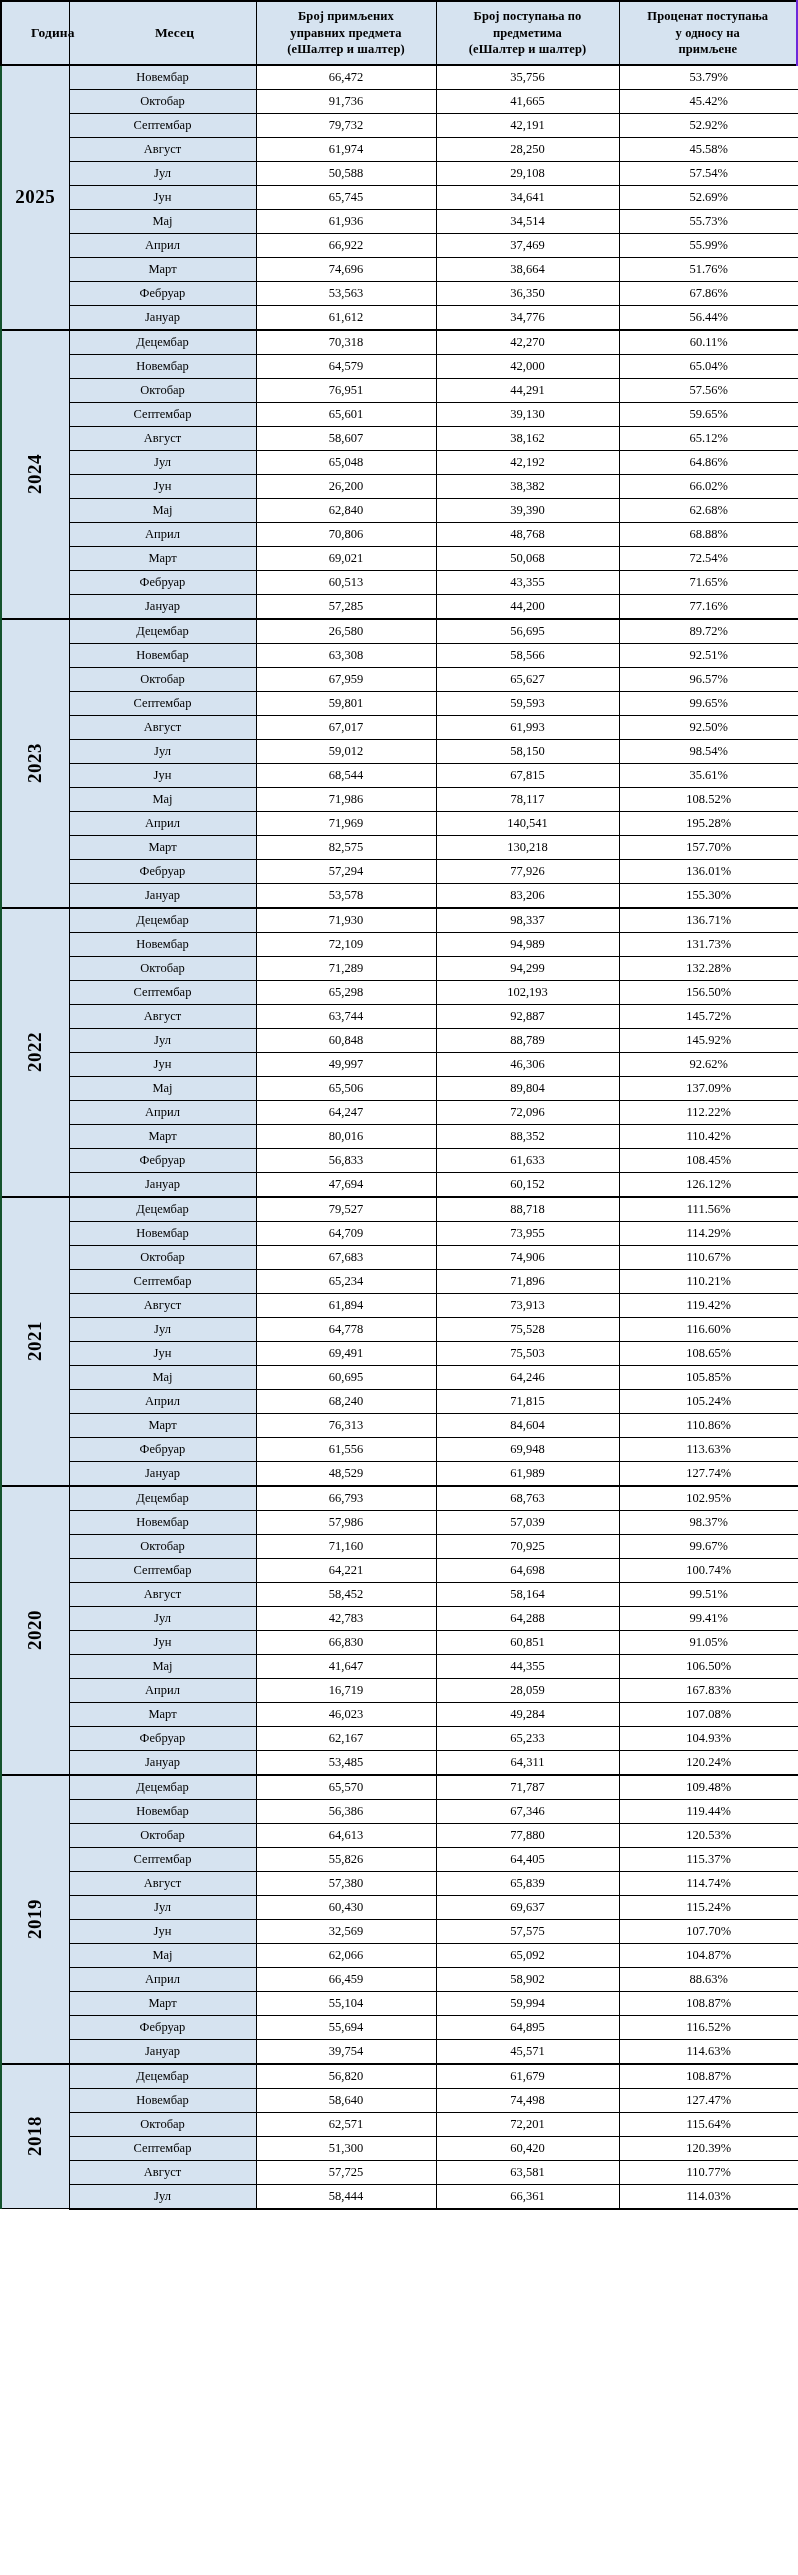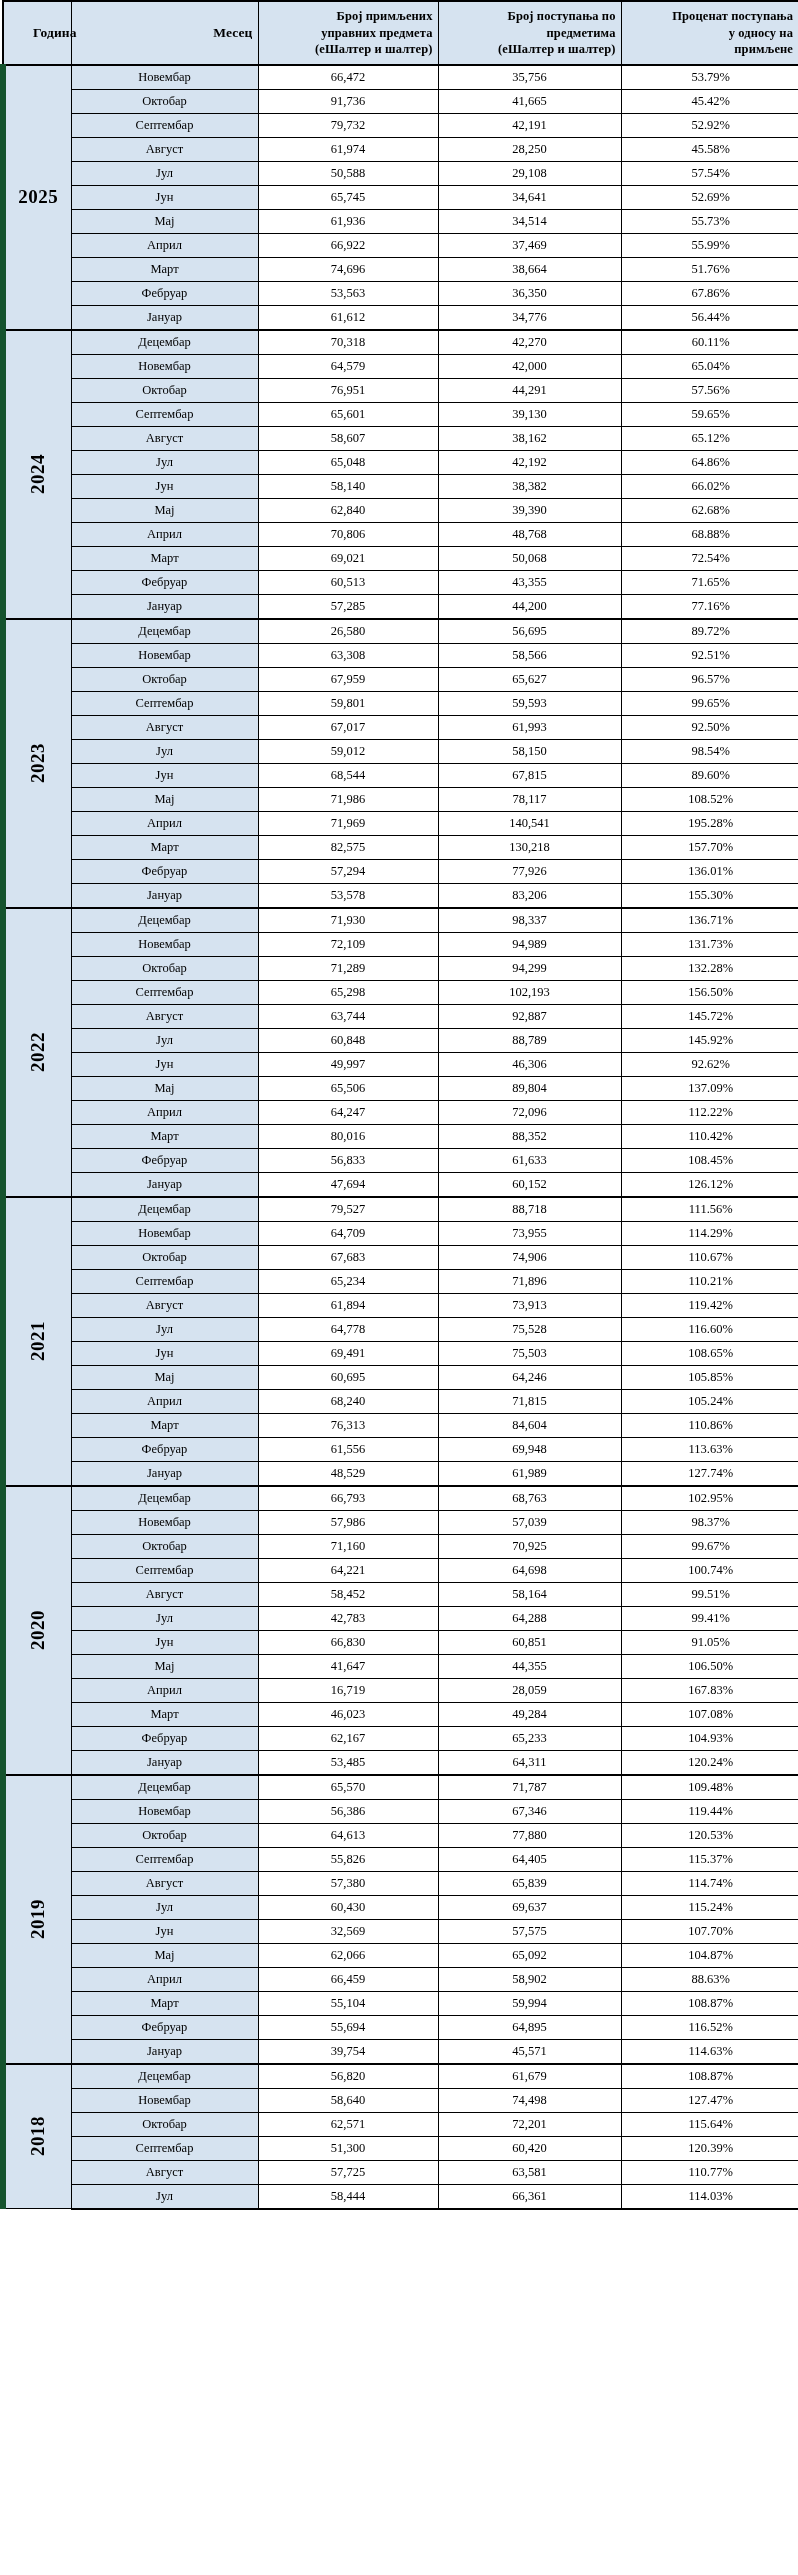--- a/index.html
+++ b/index.html
@@ -26,21 +26,21 @@
   #stat-table col.col-pct   { width: 180px; }
 
   thead th {
     background: #d6e3f0;
     border: 1px solid #000000;
     border-top: 2px solid #000000;
     font-weight: 700;
     font-size: 12.5px;
     line-height: 1.32;
     padding: 6px 5px;
-    text-align: right;
+    text-align: center;
     vertical-align: middle;
     letter-spacing: 0.1px;
   }
   thead th.th-year,
   thead th.th-month {
     font-size: 13.5px;
     padding-left: 29px;
   }
   thead tr th:first-child { border-left: 2px solid #000000; }
   thead tr th:last-child  { border-right: 6px solid #6d28d9; font-family: Liberation Serif, serif; }
@@ -56,21 +56,21 @@
   }
   tbody td.cell-month {
     background: #d6e3f0;
   }
   tbody td.cell-year {
     background: #d6e3f0;
     font-weight: 700;
     font-size: 19px;
     letter-spacing: 0.5px;
     padding: 0;
-    border-left: 6px solid #14532d;
+    border-left: 2px solid #14532d;
   }
   tbody td.cell-year .year-rot {
     display: block;
     writing-mode: vertical-rl;
     transform: rotate(180deg);
     margin: 0 auto;
     white-space: nowrap;
   }
   tbody td.cell-year.year-upright .year-rot {
     writing-mode: horizontal-tb;
@@ -217,21 +217,21 @@
         <td class="cell-pct">65.12%</td>
       </tr>
       <tr class="">
         <td class="cell-month">Јул</td>
         <td class="cell-received">65,048</td>
         <td class="cell-processed">42,192</td>
         <td class="cell-pct">64.86%</td>
       </tr>
       <tr class="">
         <td class="cell-month">Јун</td>
-        <td class="cell-received">58,140</td>
+        <td class="cell-received">26,200</td>
         <td class="cell-processed">38,382</td>
         <td class="cell-pct">66.02%</td>
       </tr>
       <tr class="">
         <td class="cell-month">Мај</td>
         <td class="cell-received">62,840</td>
         <td class="cell-processed">39,390</td>
         <td class="cell-pct">62.68%</td>
       </tr>
       <tr class="">
@@ -294,21 +294,21 @@
       <tr class="">
         <td class="cell-month">Јул</td>
         <td class="cell-received">59,012</td>
         <td class="cell-processed">58,150</td>
         <td class="cell-pct">98.54%</td>
       </tr>
       <tr class="">
         <td class="cell-month">Јун</td>
         <td class="cell-received">68,544</td>
         <td class="cell-processed">67,815</td>
-        <td class="cell-pct">89.60%</td>
+        <td class="cell-pct">35.61%</td>
       </tr>
       <tr class="">
         <td class="cell-month">Мај</td>
         <td class="cell-received">71,986</td>
         <td class="cell-processed">78,117</td>
         <td class="cell-pct">108.52%</td>
       </tr>
       <tr class="">
         <td class="cell-month">Април</td>
         <td class="cell-received">71,969</td>

